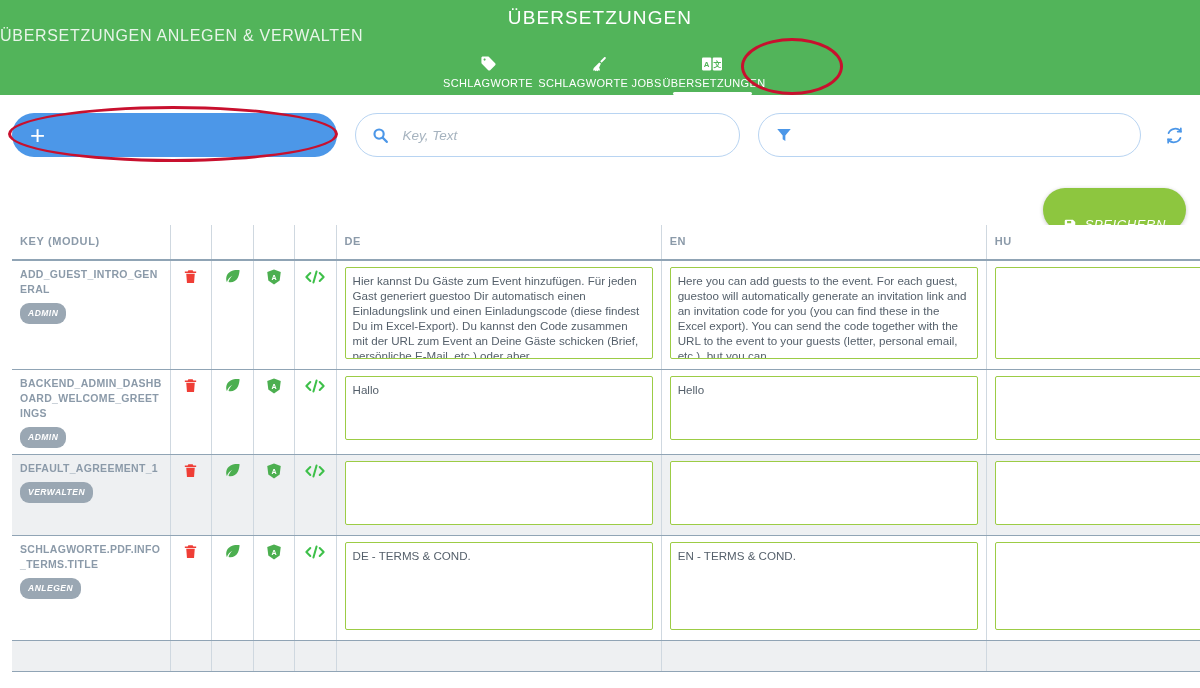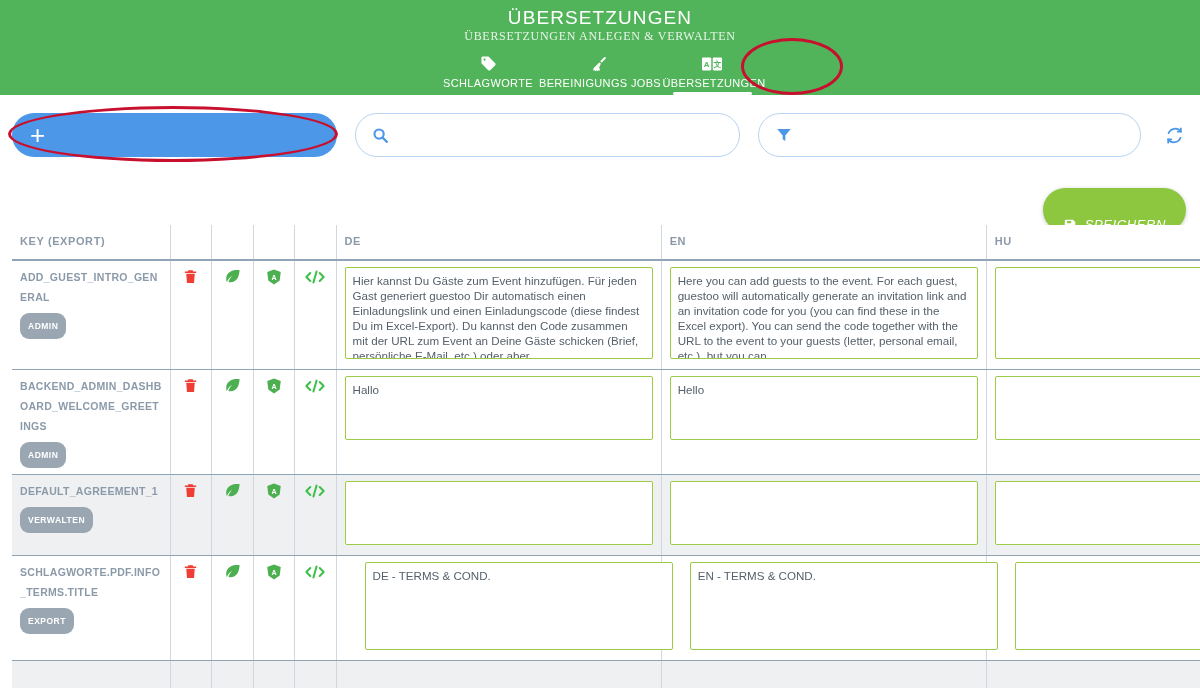--- a/index.html
+++ b/index.html
@@ -16,22 +16,22 @@
     height:95px; background:#4caf50;
     background:#52b45a;
     position:relative;
   }
   .header .title {
     text-align:center; color:#ffffff;
     font-size:19px; letter-spacing:1.1px; font-weight:400;
     padding-top:7px; line-height:22px;
   }
   .header .subtitle {
-    text-align:center; color:#e8f5e9;
-    font-size:12px; letter-spacing:.7px; line-height:14px;font-family:Liberation Serif, serif;
+    text-align:left; color:#e8f5e9;
+    font-size:16px; letter-spacing:.7px; line-height:14px;
   }
   .nav {
     position:absolute; left:0; right:0; bottom:0;
     display:flex; justify-content:center; align-items:flex-end;
   }
   .nav-item {
     width:99px; text-align:center; color:#ffffff;
     padding-bottom:6px; position:relative; cursor:pointer;
   }
   .nav-item .nav-icon {
@@ -119,41 +119,41 @@
     border-bottom:1px solid #90a4b5;
     vertical-align:top; padding:6px 8px;
     background:#ffffff;
   }
   tr.striped td { background:#eef0f2; }
   .col-key   { width:145px; }
   .col-ico   { width:38px; }
   .col-lang  { width:298px; }
   .cell-key {
     font-size:10.5px; font-weight:bold; color:#8b9aa9;
-    letter-spacing:.3px; line-height:20px; word-break:break-all;
+    letter-spacing:.3px; line-height:15px; word-break:break-all;
     padding-top:8px;
   }
   .badge {
     display:inline-block; margin-top:6px;
     background:#9aa7b3; color:#ffffff;
     font-size:8.5px; font-weight:bold; letter-spacing:.5px;
-    padding:3px 8px; border-radius:9px;
+    padding:3px 8px; border-radius:9px;font-style:italic;
   }
   td.ico { text-align:center; padding-top:12px; cursor:pointer; }
   td.ico svg { vertical-align:middle; }
   .ta {
     width:100%; height:83px; resize:none;
     border:1px solid #9ccc45; border-radius:2px;
     padding:5px 7px; font-family:"Liberation Sans", sans-serif;
     font-size:11.6px; line-height:15px; color:#55606b;
     outline:none; background:#ffffff; overflow:hidden;
   }
   tr.r1 .ta { height:92px; }
   tr.r2 .ta, tr.r3 .ta { height:64px; }
-  tr.r4 .ta { height:88px;margin-left:20px; }
+  tr.r4 .ta { height:88px; }
 
   
   .anno {
     position:absolute; border:3px solid #c8102e;
     border-radius:50%; pointer-events:none;
   }
   #anno-nav  { left:741px; top:38px;  width:102px; height:57px; }
   #anno-add  { left:8px;   top:106px; width:330px; height:56px; }
 </style>
 </head>
@@ -176,21 +176,21 @@
 
 
 
     <div class="nav-item wide">
       <span class="nav-icon">
         <svg width="18" height="18" viewBox="0 0 24 24" fill="#ffffff">
           <path d="M19.4 3.1c-.5-.5-1.3-.5-1.8 0l-5.3 5.3 1.8 1.8 5.3-5.3c.5-.5.5-1.3 0-1.8z"></path>
           <path d="M11.3 9.6L4 17c-1 1-1.3 2.6-.7 3.9l1.7-.6 1 1.4 1.4-1 1.4 1 1-1.4 1.7.6c.6-1.3.3-2.9-.7-3.9l2.4-5.6-2.9-1.8z"></path>
         </svg>
       </span>
-      <span class="nav-label">BEREINIGUNGS JOBS</span>
+      <span class="nav-label">SCHLAGWORTE JOBS</span>
     </div>
 
     <div class="nav-item active">
       <span class="nav-icon">
         <svg width="20" height="14" viewBox="0 0 28 18">
           <rect x="0" y="0" width="13" height="18" rx="1.5" fill="#ffffff"></rect>
           <rect x="15" y="0" width="13" height="18" rx="1.5" fill="#ffffff"></rect>
           <text x="6.5" y="13.5" font-family="Liberation Sans, sans-serif" font-size="11" font-weight="bold" fill="#52b45a" text-anchor="middle">A</text>
           <text x="21.5" y="13.5" font-family="Liberation Sans, sans-serif" font-size="11" font-weight="bold" fill="#52b45a" text-anchor="middle">文</text>
         </svg>
@@ -207,20 +207,21 @@
     <span class="plus">+</span>
   </button>
 
   <div class="search-box">
     <span class="search-icon">
       <svg width="17" height="17" viewBox="0 0 24 24" fill="none" stroke="#4c97e8" stroke-width="3">
         <circle cx="10" cy="10" r="6.5"></circle>
           <path d="M15 15l6 6" stroke-linecap="round"></path>
       </svg>
     </span>
+    <input type="text" value="" placeholder="Key, Text" style="">
   </div>
 
   <div class="filter-box">
     <span class="filter-icon">
       <svg width="18" height="18" viewBox="0 0 24 24" fill="#4c97e8">
         <path d="M3 4h18l-7.2 8.5V20l-3.6-2.2v-5.3z"></path>
       </svg>
     </span>
     <input type="text" value="" placeholder="" style="">
   </div>
@@ -253,21 +254,21 @@
         <col class="col-ico">
         <col class="col-ico">
         <col class="col-ico">
         <col class="col-ico">
       <col class="col-lang">
         <col class="col-lang">
         <col class="col-lang">
     </colgroup>
     <thead>
       <tr>
-        <th>KEY (EXPORT)</th>
+        <th>KEY (MODUL)</th>
         <th></th>
         <th></th>
         <th></th>
         <th></th>
         <th>DE</th>
         <th>EN</th>
         <th>HU</th>
       </tr>
     </thead>
     <tbody>
@@ -367,21 +368,21 @@
               </svg></span>
         </td>
         <td><textarea class="ta" style=""></textarea></td>
         <td><textarea class="ta" style=""></textarea></td>
         <td><textarea class="ta" style=""></textarea></td>
       </tr>
 
       <tr class="r4">
         <td class="cell-key">
           <span>SCHLAGWORTE.PDF.INFO_TERMS.TITLE</span><br>
-          <span class="badge">EXPORT</span>
+          <span class="badge">ANLEGEN</span>
         </td>
         <td class="ico">
           <span><svg width="17" height="17" viewBox="0 0 24 24" fill="#ef3e36">
                 <path d="M9 3h6l1 2h4v2H4V5h4l1-2zM6 8h12l-1 13H7L6 8z"></path>
               </svg></span>
         </td>
         <td class="ico">
           <span><svg width="19" height="19" viewBox="0 0 24 24" fill="#4caf50">
                 <path d="M21 4s-9-1.5-14 3.5C3.5 11 3.5 16 5 19c1-3 3-6 7-8-3 2.5-4.5 5.5-5 8 5 1 9.5-1 11.5-5C20.5 10.5 21 4 21 4z"></path>
               </svg></span>

